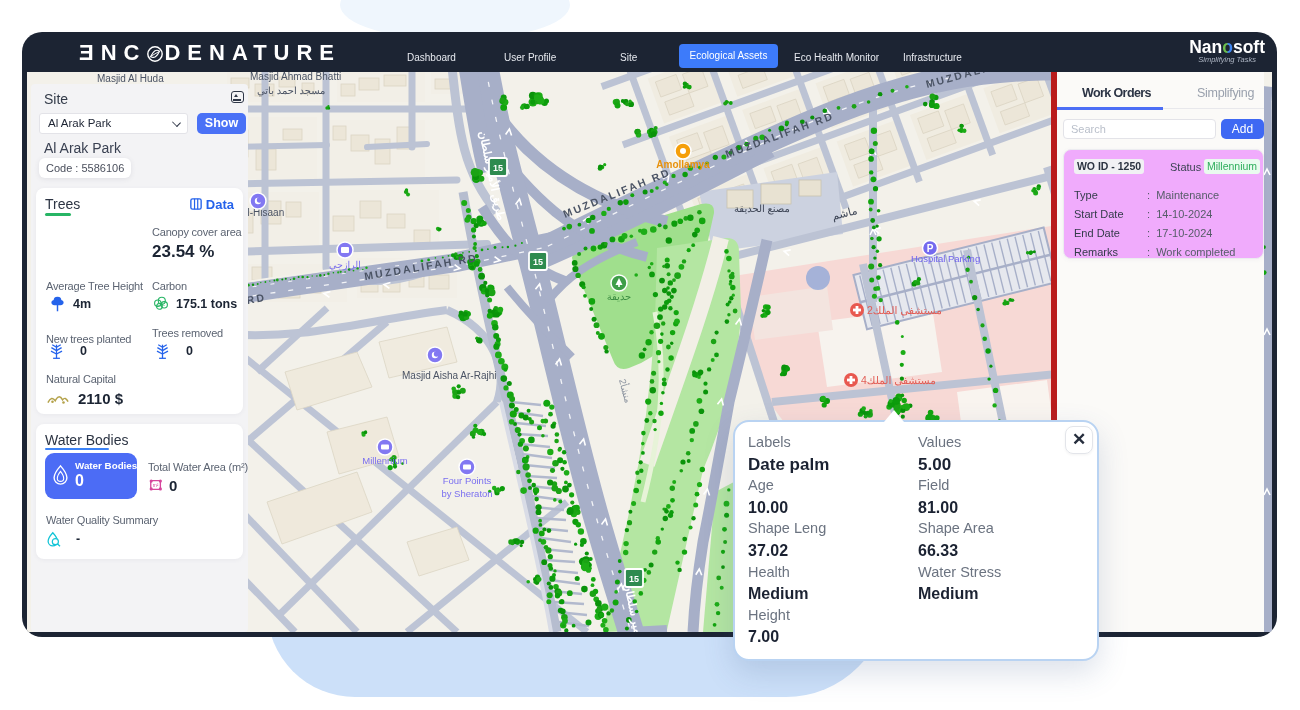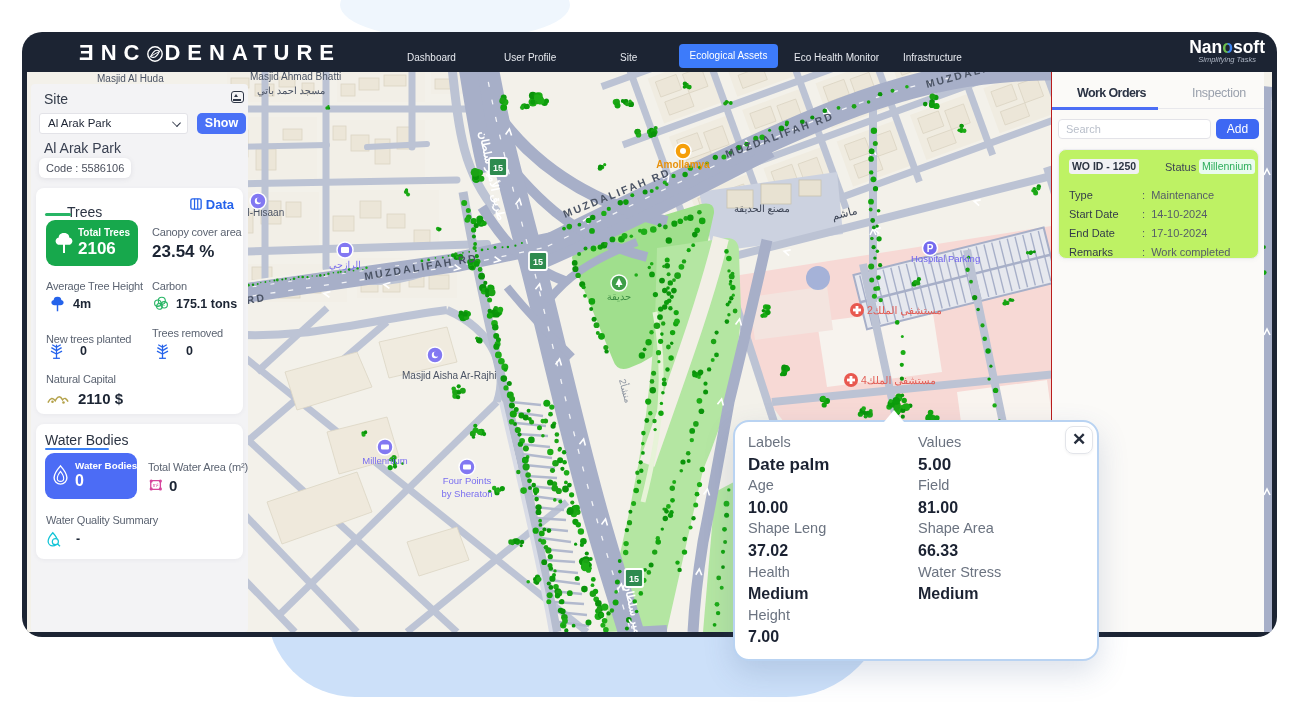--- a/index.html
+++ b/index.html
@@ -58,30 +58,30 @@
 .greencard .t1 { position:absolute; left:32px; top:7px; font-size:10px; font-weight:bold; white-space:nowrap; }
 .greencard .t2 { position:absolute; left:32px; top:19px; font-size:17px; font-weight:bold; }
 .bluecard { position:absolute; left:9px; top:29px; width:92px; height:46px;
   background:#4c6cf5; border-radius:9px; color:#fff; }
 .bluecard .t1 { position:absolute; left:30px; top:7px; font-size:9.8px; font-weight:bold; white-space:nowrap; }
 .bluecard .t2 { position:absolute; left:30px; top:19px; font-size:16px; font-weight:bold; }
 .lbl { position:absolute; font-size:11px; color:#5c6472; white-space:nowrap; letter-spacing:-0.2px; }
 .val { position:absolute; font-size:12.5px; font-weight:bold; color:#1b2433; white-space:nowrap; }
 
 .rp { position:absolute; left:1029px; top:40px; width:213px; height:560px; background:#fbfaf8;
-  border-left:1px solid #b91c1c; }
+  border-left:6px solid #b91c1c; }
 .rp .tabs { position:absolute; left:0; top:0; width:100%; height:37px; border-bottom:1px solid #e8e8ec; }
 .rp .tab1 { position:absolute; left:25px; top:14px; font-size:12.5px; color:#2b3344; font-weight:bold; letter-spacing:-0.6px; }
 .rp .tab2 { position:absolute; left:140px; top:14px; font-size:12.5px; color:#9aa1ad; letter-spacing:-0.3px; }
 .rp .tabline { position:absolute; left:0; top:35px; width:106px; height:2.5px; background:#4c6ef5; }
 .rp .search { position:absolute; left:6px; top:47px; width:153px; height:20px; background:#fff;
   border:1px solid #e3e3e8; border-radius:4px; font-size:11px; color:#b9bfca; line-height:19px; padding-left:7px; }
 .rp .add { position:absolute; left:164px; top:47px; width:43px; height:20px; background:#3e68f3;
   border-radius:5px; color:#fff; font-size:12px; text-align:center; line-height:20px; }
-.wocard { position:absolute; left:6px; top:77px; width:201px; height:110px; background:#bef264;
+.wocard { position:absolute; left:6px; top:77px; width:201px; height:110px; background:#f0abfc;
   border:1px solid #ececf0; border-radius:8px; box-shadow:0 1px 4px rgba(100,100,130,.06); }
 .wopill { position:absolute; left:10px; top:9px; width:70px; height:15px; background:#f1f1f4;
   border-radius:3px; font-size:10.5px; font-weight:bold; color:#2c3442; text-align:center; line-height:15px; }
 .wostatus { position:absolute; left:106px; top:11px; font-size:11px; color:#3c4354; }
 .wocompleted { position:absolute; left:140px; top:9px; width:56px; height:15px; background:#e9fbef;
   border-radius:3px; font-size:10.5px; color:#2fae5d; text-align:center; line-height:15px; }
 .worow { position:absolute; left:10px; font-size:11px; color:#3a4150; width:185px; }
 .worow .k { display:inline-block; width:73px; color:#333b4a; }
 .worow .v { color:#555c68; }
 
@@ -1393,35 +1393,27 @@
 
   <div class="lp">
     <div class="hdr">Site</div>
     <div class="collapse"></div>
     <div class="sel">Al Arak Park<span class="chev"></span></div>
     <div class="showbtn">Show</div>
     <div class="sitename">Al Arak Park</div>
     <div class="codepill">Code : 5586106</div>
 
     <div class="card trees-card">
-      <div class="sect-title" style="top:16px;margin-left:22px;">Trees</div>
+      <div class="sect-title" style="top:8px;">Trees</div>
       <div class="underline-g" style="top:25px;"></div>
       <div class="data-link"><svg width="12" height="12" viewBox="0 0 14 14" style="vertical-align:-1px;">
             <rect x="1" y="1" width="12" height="12" rx="2" fill="none" stroke="#2563eb" stroke-width="1.6"></rect>
             <line x1="5.3" y1="1" x2="5.3" y2="13" stroke="#2563eb" stroke-width="1.4"></line>
             <line x1="9" y1="1" x2="9" y2="13" stroke="#2563eb" stroke-width="1.4"></line>
           </svg> Data</div>
-      <div class="greencard">
-        <svg width="20" height="22" viewBox="0 0 20 22" style="position:absolute;left:8px;top:12px;">
-            <path d="M10 1 C 6 1 4.6 3.6 4.8 5.4 C 2.6 5.8 1.4 7.6 1.6 9.4 C 1.8 11.4 3.6 12.8 5.6 12.8 L 9 12.8 L 9 17 L 11 17 L 11 12.8 L 14.4 12.8 C 16.4 12.8 18.2 11.4 18.4 9.4 C 18.6 7.6 17.4 5.8 15.2 5.4 C 15.4 3.6 14 1 10 1 Z" fill="#fff"></path>
-            <rect x="9" y="15" width="2" height="6" fill="#fff"></rect>
-          </svg>
-        <div class="t1">Total Trees</div>
-        <div class="t2">2106</div>
-      </div>
       <div class="lbl" style="left:116px; top:38px;">Canopy cover area</div>
       <div class="val" style="left:116px; top:54px; font-size:17px;">23.54 %</div>
 
       <div class="lbl" style="left:10px; top:92px;">Average Tree Height</div>
       <div class="lbl" style="left:116px; top:92px;">Carbon</div>
       <svg width="15" height="16" viewBox="0 0 20 22" style="position:absolute;left:14px;top:108px;">
           <path d="M10 1 C 6 1 4.6 3.6 4.8 5.4 C 2.6 5.8 1.4 7.6 1.6 9.4 C 1.8 11.4 3.6 12.8 5.6 12.8 L 14.4 12.8 C 16.4 12.8 18.2 11.4 18.4 9.4 C 18.6 7.6 17.4 5.8 15.2 5.4 C 15.4 3.6 14 1 10 1 Z" fill="#2563eb"></path>
           <rect x="9" y="12" width="2" height="9" fill="#2563eb"></rect>
         </svg>
       <div class="val" style="left:37px; top:109px;">4m</div>
@@ -1493,21 +1485,21 @@
           <circle cx="11" cy="12.5" r="3.6" fill="#fff" stroke="#12c4d6" stroke-width="1.4"></circle>
           <line x1="13.6" y1="15.2" x2="16.5" y2="18" stroke="#12c4d6" stroke-width="1.5"></line>
         </svg>
       <div class="val" style="left:40px; top:108px;">-</div>
     </div>
   </div>
 
   <div class="rp">
     <div class="tabs">
       <div class="tab1">Work Orders</div>
-      <div class="tab2">Inspection</div>
+      <div class="tab2">Simplifying</div>
       <div class="tabline"></div>
     </div>
     <div class="search">Search</div>
     <div class="add">Add</div>
     <div class="wocard">
       <div class="wopill">WO ID - 1250</div>
       <div class="wostatus">Status</div>
       <div class="wocompleted">Millennium</div>
       <div class="worow" style="top:39px;"><span class="k">Type</span><span class="v">:&nbsp; Maintenance</span></div>
       <div class="worow" style="top:58px;"><span class="k">Start Date</span><span class="v">:&nbsp; 14-10-2024</span></div>

